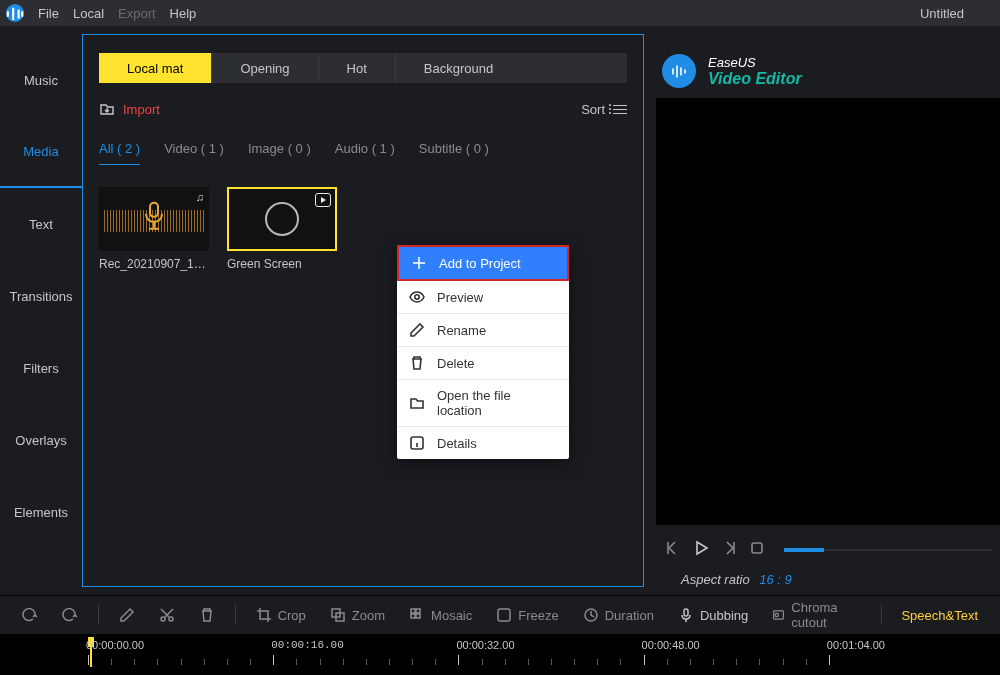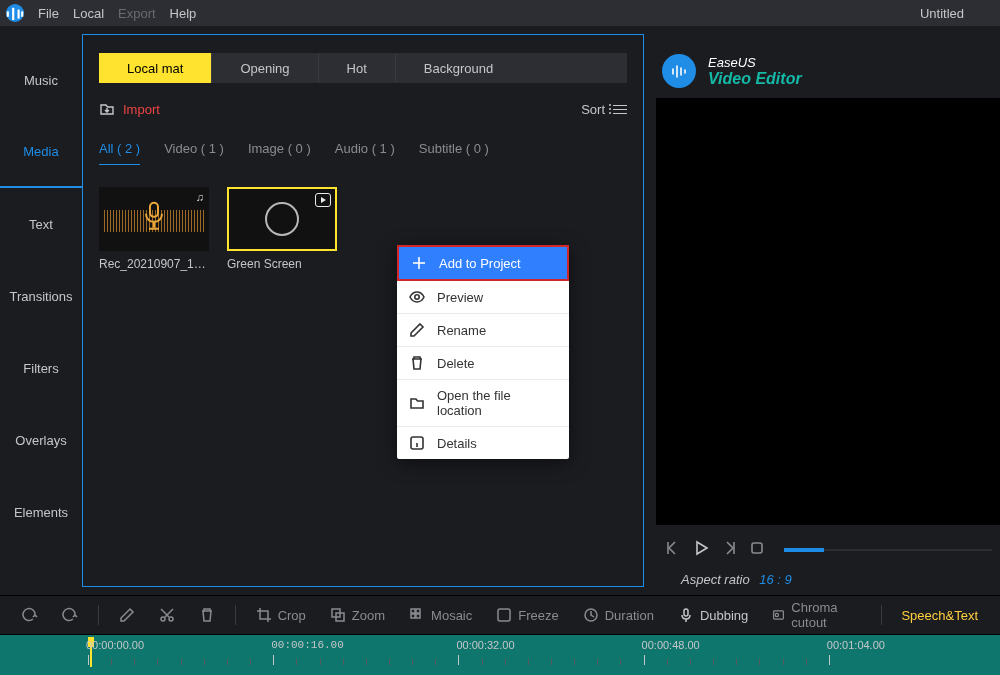--- a/index.html
+++ b/index.html
@@ -81,21 +81,21 @@
   .progress::after{content:"";position:absolute;left:0;top:-1px;width:40px;height:4px;background:#1f8de6;}
   .ratio-row{color:#c6c6c9;padding:6px 8px 0 8px;font-size:13px;margin-left:17px;}
   .ratio-row .val{color:#1f8de6;margin-left:6px;cursor:pointer;}
   
   .toolbar{height:40px;background:#1b1c20;border-top:1px solid #000;border-bottom:1px solid #000;display:flex;align-items:center;gap:4px;padding:12px 12px;}
   .tool{display:flex;align-items:center;gap:6px;color:#8a8b90;padding:4px 10px;cursor:pointer;}
   .tool.bright{color:#ffcf3f;}
   .tool svg{width:16px;height:16px;stroke:currentColor;fill:none;stroke-width:1.5;}
   .vsep{width:1px;height:20px;background:#3a3b40;margin:0 6px;}
   
-  .timeline{flex:0 0 40px;background:#0f766e;position:relative;}
+  .timeline{flex:0 0 40px;background:#000000;position:relative;}
   .ruler{position:absolute;left:74px;right:0;top:6px;height:28px;}
   .ruler .tick-major{position:absolute;top:14px;width:1px;height:10px;background:#c6c6c9;}
   .ruler .tick-minor{position:absolute;top:18px;width:1px;height:6px;background:#5a5b60;}
   .ruler .tlabel{position:absolute;top:-2px;color:#c6c6c9;font-size:11px;transform:translateX(-2px);}
   .playhead{position:absolute;left:86px;top:2px;width:10px;height:32px;}
   .playhead::before{content:"";position:absolute;left:2px;top:0;width:6px;height:10px;background:var(--yellow);}
   .playhead::after{content:"";position:absolute;left:4px;top:10px;width:2px;height:20px;background:var(--yellow);}
 </style>
 </head>
 <body>

